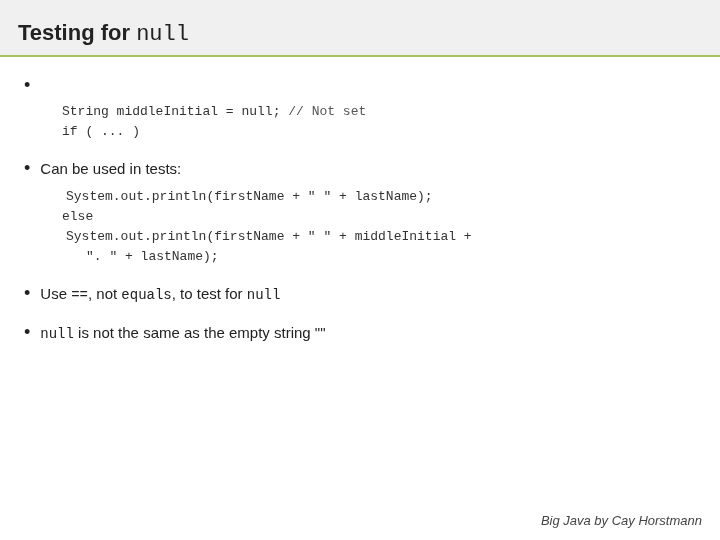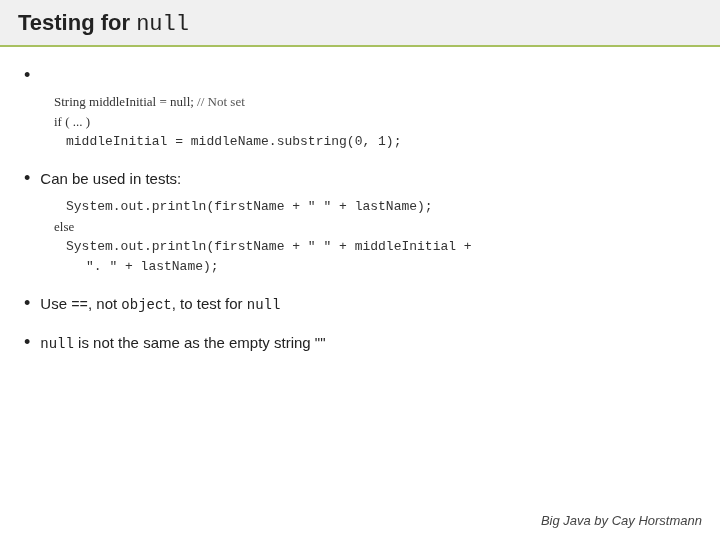--- a/index.html
+++ b/index.html
@@ -10,21 +10,21 @@
       background: #ffffff;
       font-family: Arial, Helvetica, sans-serif;
       font-size: 15px;
       color: #222;
       overflow: hidden;
     }
 
     .header {
       background: #f0f0f0;
       border-bottom: 2px solid #a8c060;
-      padding: 10px 18px 8px 18px;
+      padding: 20px 18px 8px 18px;
     }
 
     .header h1 {
       font-size: 22px;
       font-weight: bold;
       color: #222;
       font-family: Arial, Helvetica, sans-serif;
     }
 
     .header h1 .mono {
@@ -69,21 +69,21 @@
       color: #333;
       margin: 4px 0 4px 22px;
       line-height: 1.55;
       background: none;
     }
 
     .code-block .comment {
       color: #555;
     }
 
-    .indent1 { margin-left: 8px; font-family: Liberation Serif, serif; }
+    .indent1 { margin-left: 16px; }
     .indent2 { margin-left: 20px; }
     .indent3 { margin-left: 40px; }
 
     .footer {
       position: absolute;
       bottom: 10px;
       right: 18px;
       font-size: 13px;
       color: #444;
       text-align: right;
@@ -102,21 +102,20 @@
 
 <div class="content">
 
   <div class="bullet-section">
     <div class="bullet-row">
       <span class="bullet-dot">•</span>
     </div>
     <div class="code-block">
       <div class="indent1">String middleInitial = null; <span class="comment">// Not set</span></div>
       <div class="indent1">if ( ... )</div>
-      <div class="indent2">middleInitial = middleName.substring(0, 1);</div>
     </div>
   </div>
 
   <div class="bullet-section">
     <div class="bullet-row">
       <span class="bullet-dot">•</span>
       <span class="bullet-text">
         Can be used in tests:
       </span>
     </div>
@@ -125,21 +124,21 @@
       <div class="indent1">else</div>
       <div class="indent2">System.out.println(firstName + " " + middleInitial +</div>
       <div class="indent3">". " + lastName);</div>
     </div>
   </div>
 
   <div class="bullet-section">
     <div class="bullet-row">
       <span class="bullet-dot">•</span>
       <span class="bullet-text">
-        Use <span class="mono">==</span>, not <span class="mono">object</span>, to test for <span class="mono">null</span>
+        Use <span class="mono">==</span>, not <span class="mono">equals</span>, to test for <span class="mono">null</span>
       </span>
     </div>
   </div>
 
   <div class="bullet-section">
     <div class="bullet-row">
       <span class="bullet-dot">•</span>
       <span class="bullet-text">
         <span class="mono">null</span> is not the same as the empty string ""
       </span>

